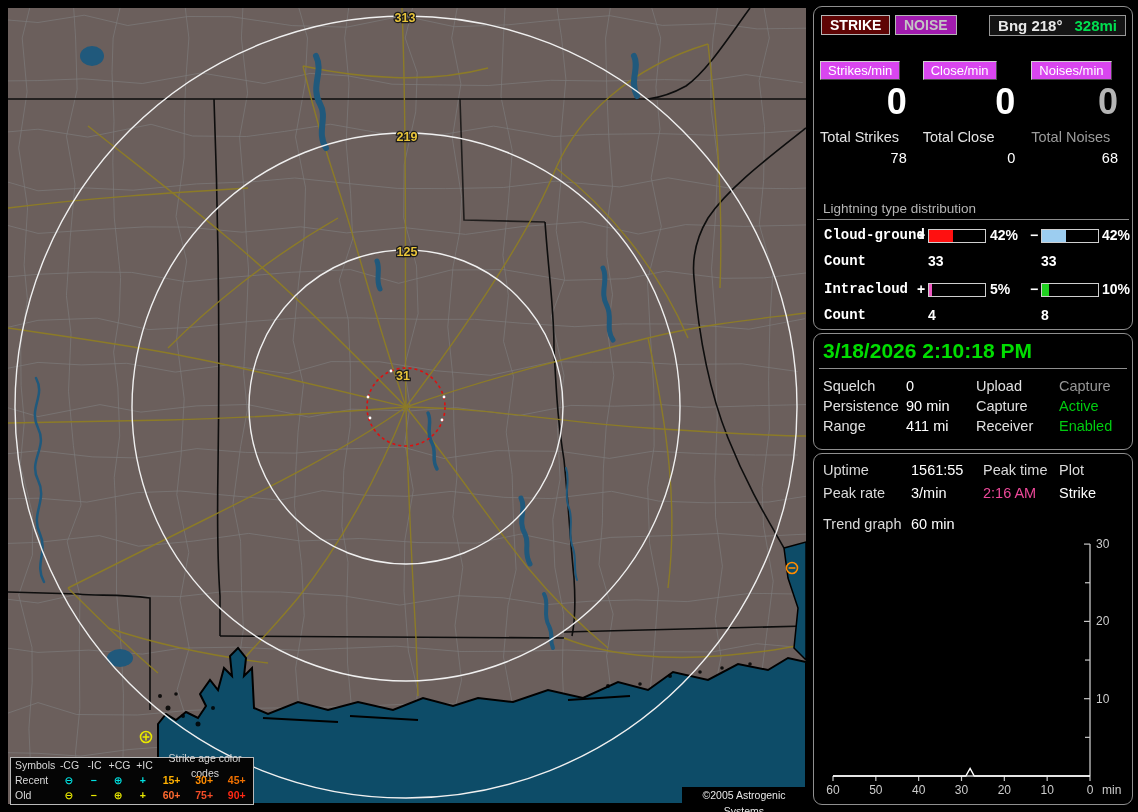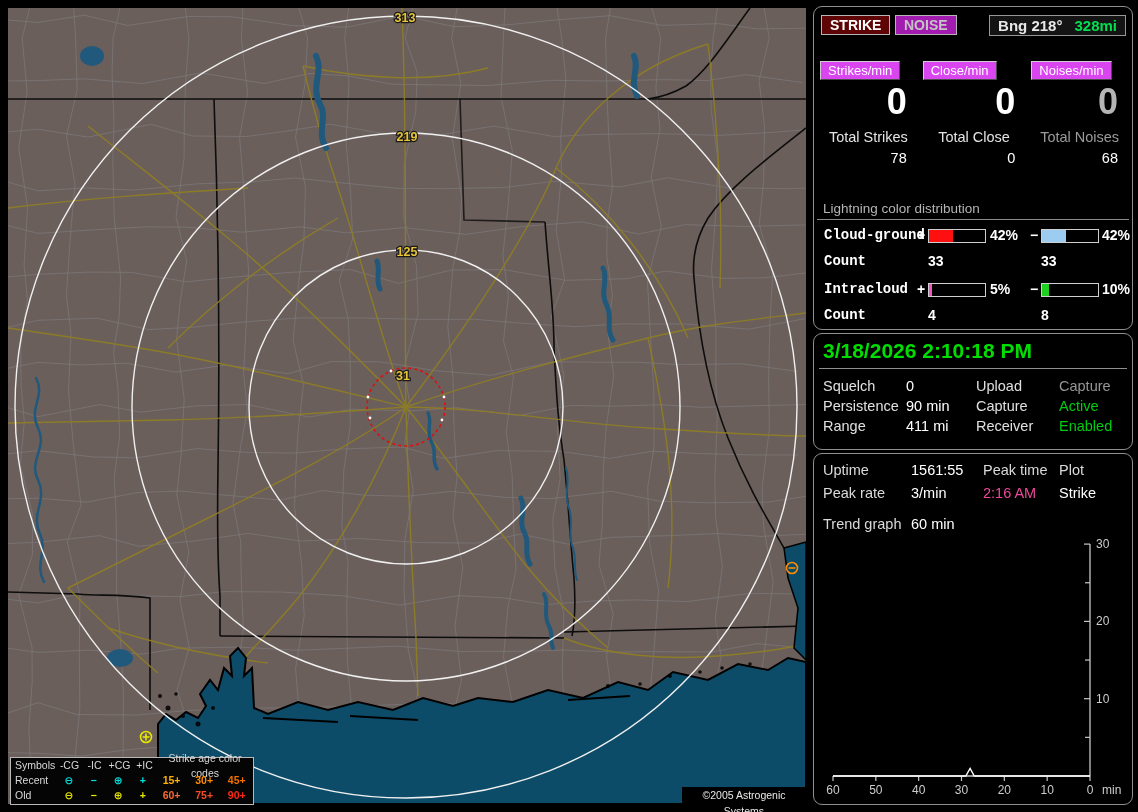--- a/index.html
+++ b/index.html
@@ -30,21 +30,21 @@
        font-weight:bold;font-size:15px;}
   #bng .rng{color:#00e050;margin-left:12px;}
   .cols{position:absolute;left:6px;top:54px;right:4px;display:flex;}
   .col{width:100px;margin-right:6px;}
   .col:nth-child(2){width:106px;}
   .col:last-child{width:100px;margin-right:0;}
   .chip{display:inline-block;background:#d946ef;color:#fff;font-size:13px;padding:1px 7px;
         border:1px solid #cfcfcf;border-bottom-color:#4a4a4a;border-right-color:#4a4a4a;}
   .bigzero{font-size:36px;font-weight:bold;text-align:right;padding-right:10px;margin-top:4px;line-height:1;color:#fff;}
   .dim .bigzero{color:#b5b5b5;}
-  .tlabel{text-align:center;font-size:14.5px;margin-top:9px;color:#e4e4e4;}
+  .tlabel{text-align:left;font-size:14.5px;margin-top:9px;color:#e4e4e4;}
   .dim .tlabel{color:#9c9c9c;}
   .tvalue{text-align:right;padding-right:10px;font-size:14.5px;margin-top:5px;color:#fff;}
   #dist-title{left:9px;top:194px;font-size:13.5px;color:#b5b5b5;}
   #dist-hr{left:3px;right:3px;top:212px;border-top:1px solid #8b8b8b;height:0;}
   .drow{left:0;right:0;height:18px;font-size:14px;}
   .drow .name{position:absolute;left:10px;font-weight:bold;color:#fff;font-family:Liberation Mono, monospace;}
   .drow .sign{position:absolute;font-weight:bold;color:#fff;}
   .bar{position:absolute;width:56px;height:12px;top:2px;border:1px solid #cfcfcf;background:#000;}
   .bar .fill{height:100%;}
   .pct{position:absolute;font-weight:bold;color:#fff;}
@@ -235,21 +235,21 @@
       <div class="tvalue">0</div>
     </div>
     <div class="col dim">
       <span class="chip">Noises/min</span>
       <div class="bigzero">0</div>
       <div class="tlabel">Total Noises</div>
       <div class="tvalue">68</div>
     </div>
   </div>
 
-  <div id="dist-title" class="abs">Lightning color distribution</div>
+  <div id="dist-title" class="abs">Lightning type distribution</div>
   <div id="dist-hr" class="abs"></div>
 
   <div class="drow abs" style="top:220px;">
     <span class="name">Cloud-ground</span>
     <span class="sign" style="left:103px;">+</span>
     <span class="bar" style="left:114px;">
         <span class="fill" id="bar00" style="width: 42%; background: rgb(255, 16, 16); display: block;"></span>
       </span>
     <span class="pct" style="left:176px;">42%</span>
     <span class="sign" style="left:216px;">−</span>

